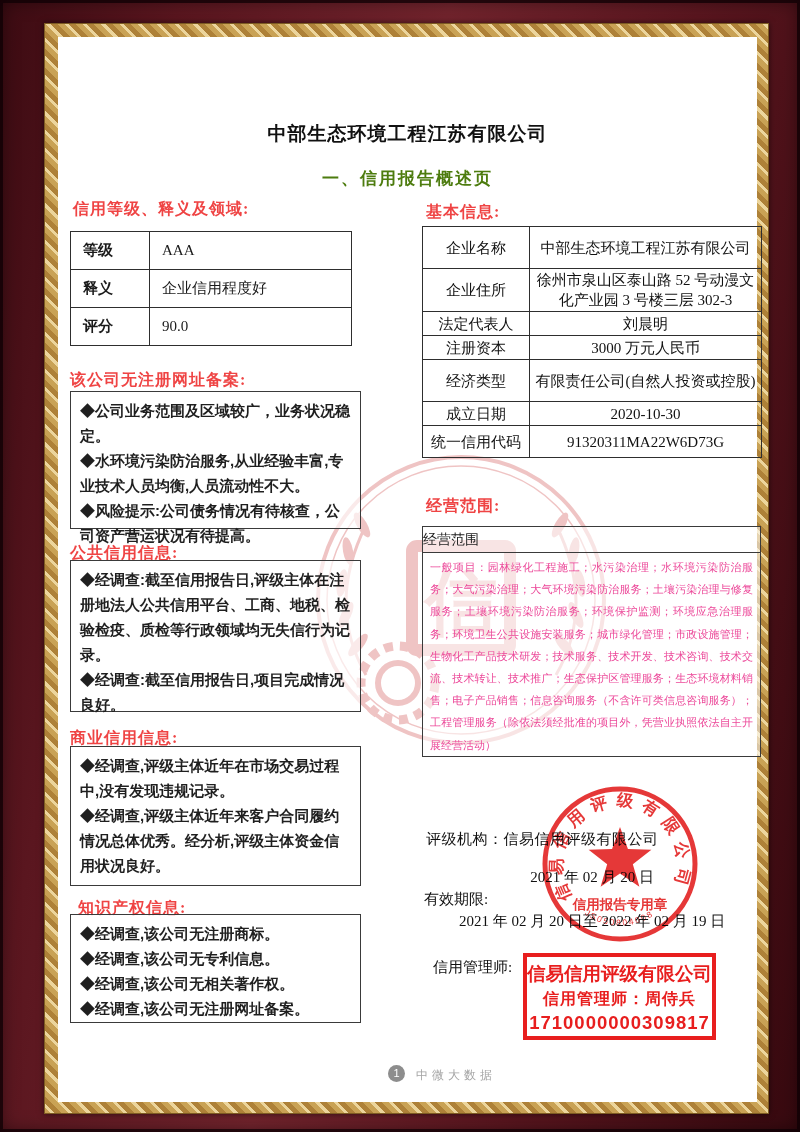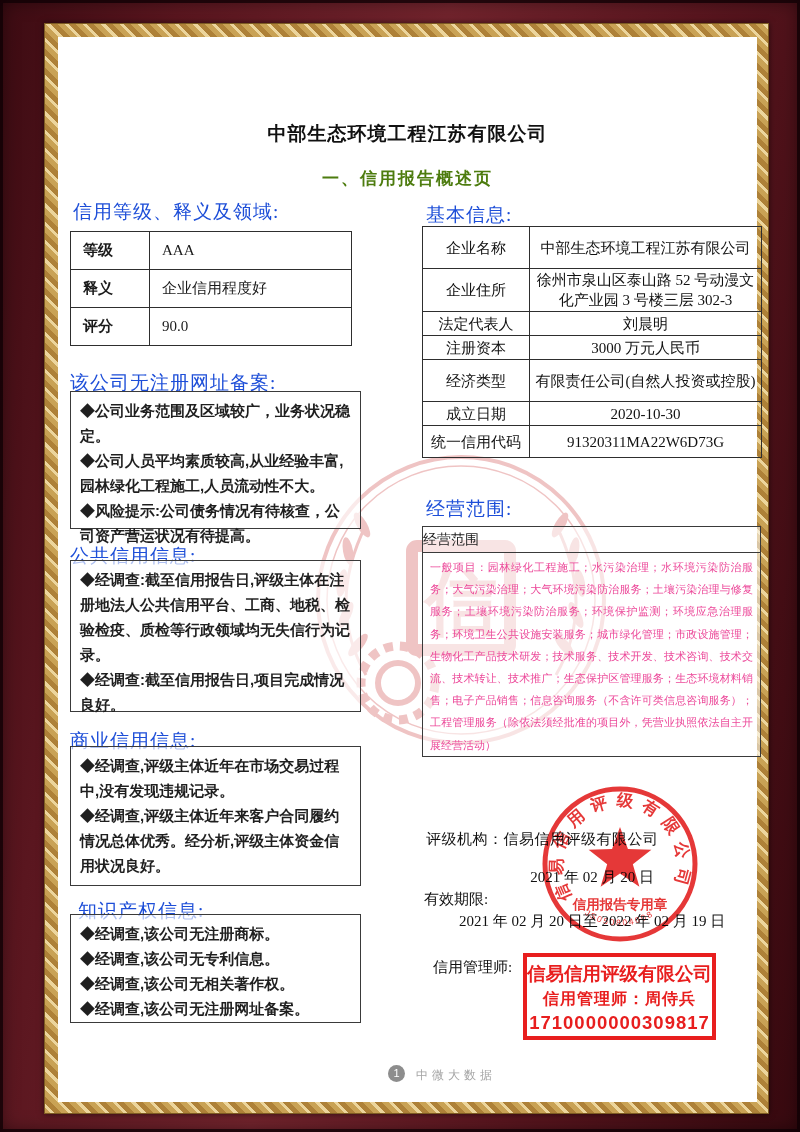--- a/index.html
+++ b/index.html
@@ -11,21 +11,21 @@
     box-shadow:inset 0 0 0 3px rgba(15,0,4,.75), inset 0 0 18px rgba(0,0,0,.5);}
   .gold{position:absolute;left:44px;top:23px;right:31px;bottom:18px;
     background:repeating-linear-gradient(45deg,#c9a255 0 5px,#ecd59c 5px 8px,#ae8138 8px 13px);
     box-shadow:0 0 0 1px #7c5a22 inset, 0 0 6px rgba(0,0,0,.55);}
   .page{position:absolute;left:58px;top:37px;right:43px;bottom:30px;background:#ffffff;}
 
   
   .abs{position:absolute;}
   .title{left:0;right:0;top:84px;text-align:center;font-size:19px;font-weight:700;color:#111;letter-spacing:1px;}
   .subtitle{left:0;right:0;top:130px;text-align:center;font-size:17px;font-weight:700;color:#4d7c0f;letter-spacing:2px;}
-  .sec-label{font-size:19px;font-weight:400;color:#1d4ed8;letter-spacing:1px;}
+  .sec-label{font-size:16px;font-weight:700;color:#ef4444;letter-spacing:1px;}
 
   
   table{border-collapse:collapse;}
   .rating-table{left:12px;top:194px;width:282px;}
   .rating-table td{border:1.5px solid #2e2e2e;font-family:Liberation Serif, serif;font-size:15px;color:#1a1a1a;height:37px;padding:0 0 0 12px;}
   .rating-table td.k{width:66px;font-weight:700;}
 
   
   .bbox{border:1.5px solid #3a3a3a;background:rgba(255,255,255,.65);
     font-family:"Liberation Sans",sans-serif;font-size:15px;font-weight:600;color:#1f1f1f;
@@ -128,21 +128,21 @@
     <tr>
       <td class="k">评分</td>
       <td>90.0</td>
     </tr>
   </tbody>
     </table>
 
   <div class="abs sec-label" style="left:12px;top:333px;">该公司无注册网址备案:</div>
   <div class="abs bbox" id="box-conclusion">
     <div>◆公司业务范围及区域较广，业务状况稳定。</div>
-    <div>◆公司人员平均素质较高,从业经验丰富,园林绿化工程施工,人员流动性不大。</div>
+    <div>◆水环境污染防治服务,从业经验丰富,专业技术人员均衡,人员流动性不大。</div>
     <div>◆风险提示:公司债务情况有待核查，公司资产营运状况有待提高。</div>
   </div>
 
   <div class="abs sec-label" style="left:12px;top:506px;">公共信用信息:</div>
   <div class="abs bbox" id="box-public">
     <div>◆经调查:截至信用报告日,评级主体在注册地法人公共信用平台、工商、地税、检验检疫、质检等行政领域均无失信行为记录。</div>
     <div>◆经调查:截至信用报告日,项目完成情况良好。</div>
   </div>
 
   <div class="abs sec-label" style="left:12px;top:691px;">商业信用信息:</div>

